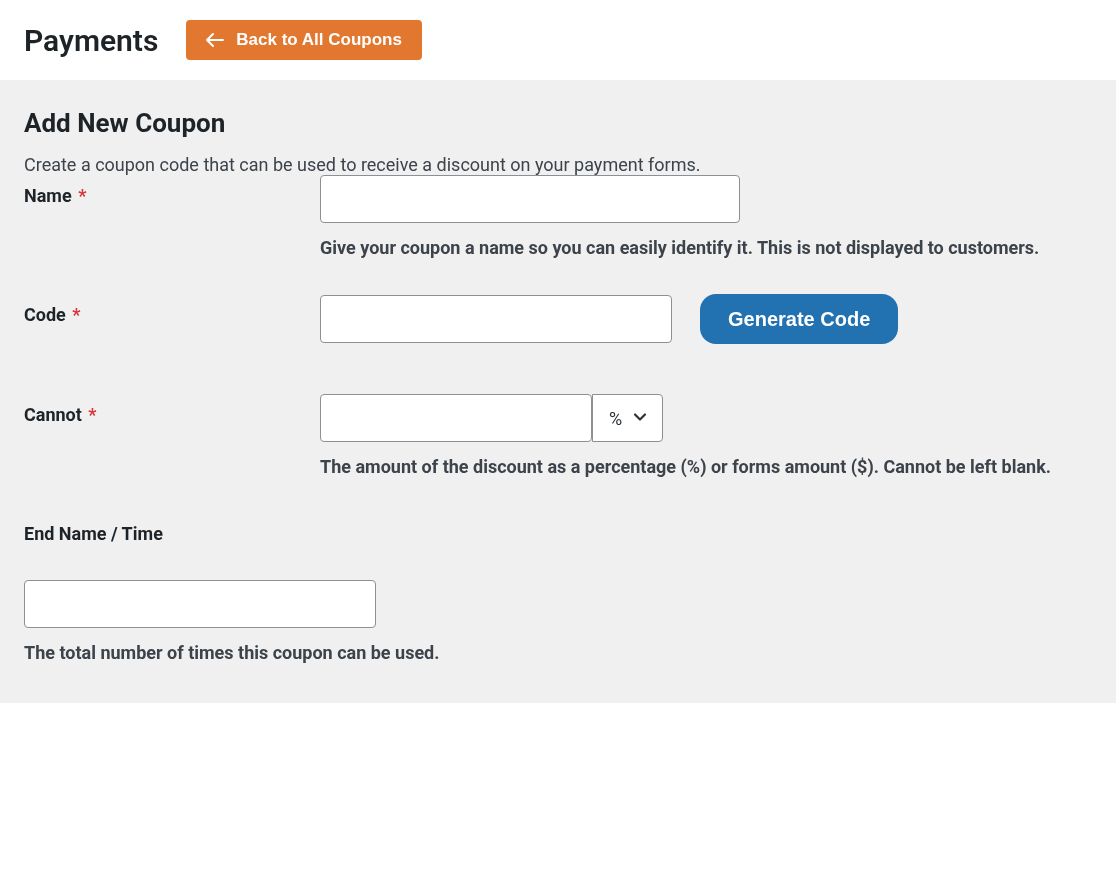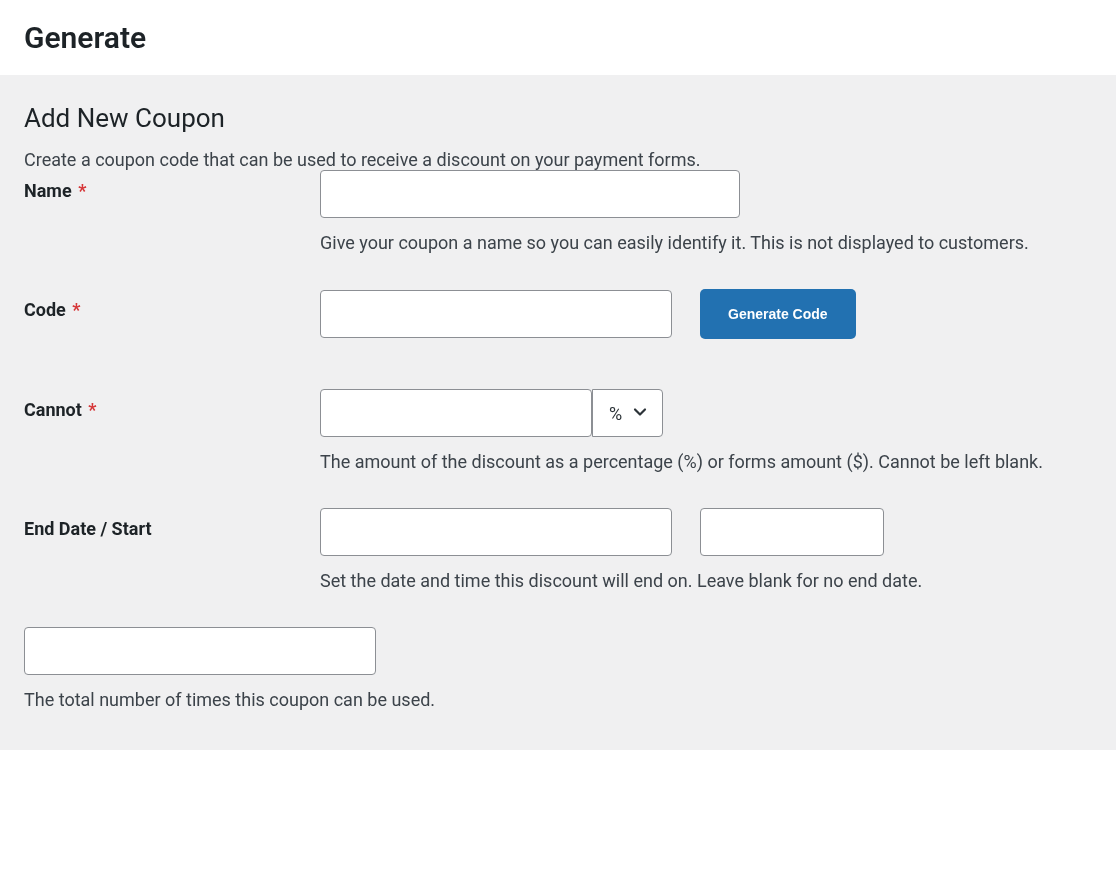--- a/index.html
+++ b/index.html
@@ -37,21 +37,21 @@
   .back-btn .arrow {
     display: inline-flex;
     margin-right: 12px;
   }
   .main {
     background: #f0f0f1;
     padding: 28px 24px 40px 24px;
   }
   .main h2 {
     font-size: 26px;
-    font-weight: 400;
+    font-weight: 700;
     color: #1d2327;
     margin-bottom: 16px;
   }
   .main > .subtitle {
     font-size: 18px;
     color: #3c434a;
   }
   .field {
     display: flex;
     align-items: flex-start;
@@ -78,42 +78,43 @@
   }
   .input-row {
     display: flex;
     align-items: center;
     gap: 28px;
     margin-bottom: 14px;
   }
   .help {
     font-size: 18px;
     color: #3c434a;
+    font-weight: bold;
   }
   input[type="text"] {
     border: 1px solid #8c8f94;
     background: #fff;
     border-radius: 4px;
     padding: 8px 10px;
     font-size: 16px;
     height: 48px;
     color: #2c3338;
   }
   .w-lg { width: 420px; }
   .w-md { width: 352px; }
   .w-amount { width: 272px; border-top-right-radius: 0; border-bottom-right-radius: 0; border-right: none;}
   .w-time { width: 184px; }
   .gen-btn {
     background: #2271b1;
     color: #fff;
     border: none;
-    border-radius: 5px;
+    border-radius: 16px;
     padding: 0 28px;
     height: 50px;
-    font-size: 14px;
+    font-size: 20px;
     font-weight: 600;
     cursor: pointer;
   }
   .amount-wrap {
     display: inline-flex;
     align-items: stretch;
   }
   .unit-select {
     display: inline-flex;
     align-items: center;
@@ -127,21 +128,29 @@
     gap: 8px;
     font-size: 18px;
     color: #2c3338;
   }
   .unit-select svg { margin-left: 2px; }
 </style>
 </head>
 <body>
 
 <div class="topbar">
-  <h1>Generate</h1>
+  <h1>Payments</h1>
+  <button class="back-btn">
+    <span class="arrow">
+      <svg width="18" height="16" viewBox="0 0 18 16" fill="none">
+        <path d="M17 8H1M1 8L7 2M1 8L7 14" stroke="#fff" stroke-width="2" stroke-linecap="round" stroke-linejoin="round"></path>
+      </svg>
+    </span>
+    <span>Back to All Coupons</span>
+  </button>
 </div>
 
 <div class="main">
   <h2>Add New Coupon</h2>
   <p class="subtitle">Create a coupon code that can be used to receive a discount on your payment forms.</p>
 
   <div class="field">
     <div class="label-col">
       <label>
         <span>Name</span>
@@ -192,33 +201,26 @@
           </div>
         </div>
       </div>
       <p class="help">The amount of the discount as a percentage (%) or forms amount ($). Cannot be left blank.</p>
     </div>
   </div>
 
 
   <div class="field">
     <div class="label-col">
-      <label>End Date / Start</label>
-    </div>
+      <label>End Name / Time</label>
+    </div>
+  </div>
+
+  <div class="field">
     <div class="input-col">
       <div class="input-row">
         <input type="text" class="w-md" value="" style="">
-        <input type="text" class="w-time" value="" style="">
-      </div>
-      <p class="help">Set the date and time this discount will end on. Leave blank for no end date.</p>
-    </div>
-  </div>
-
-  <div class="field">
-    <div class="input-col">
-      <div class="input-row">
-        <input type="text" class="w-md" value="" style="">
       </div>
       <p class="help">The total number of times this coupon can be used.</p>
     </div>
   </div>
 
 </div>
 
 </body></html>

